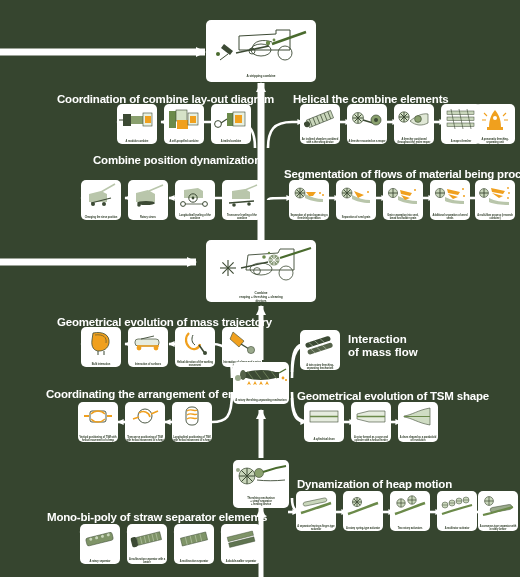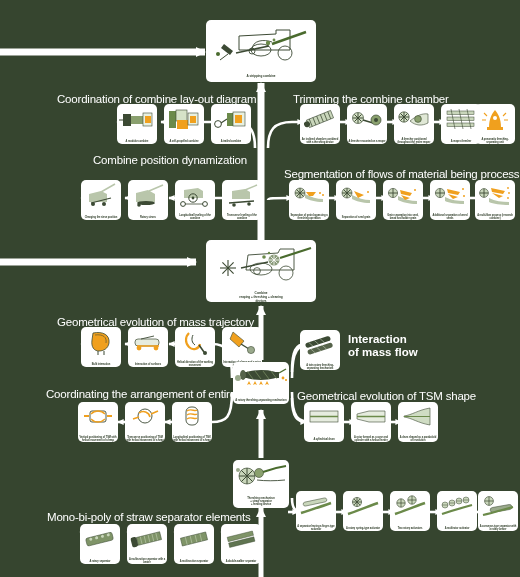--- a/index.html
+++ b/index.html
@@ -10,21 +10,21 @@
     overflow:hidden;
     position:relative;
     color:#ffffff;
   }
   .canvas{position:absolute;left:0;top:0;width:520px;height:577px;}
   svg.arrows{position:absolute;left:0;top:0;width:520px;height:577px;pointer-events:none;}
 
   
   .heading{
     position:absolute;
-    font-weight:normal;
+    font-weight:bold;
     color:#ffffff;
     letter-spacing:-0.2px;
     white-space:nowrap;
     line-height:1.05;
   }
   .h-big{font-size:11.5px;}
 
   
   .card{
     position:absolute;
@@ -197,21 +197,21 @@
         <circle cx="7" cy="20" r="3.4" fill="none" stroke="#3c4a34" stroke-width="1"></circle>
         <path d="M10,19 L16,15" stroke="#3c4a34" stroke-width="1.2"></path>
         <rect x="16" y="9" width="6" height="13" fill="#6b8a4a"></rect>
         <rect x="22" y="8" width="12" height="14" fill="#e8f0e0" stroke="#3c4a34" stroke-width="0.6"></rect>
         <rect x="24" y="11" width="7" height="8" fill="#f0a01e"></rect>
       </svg>
     </div>
     <div class="cap">A trailed combine</div>
   </div>
 
-  <div class="heading h-big" style="left:293px;top:93px;">Trimming the combine chamber</div>
+  <div class="heading h-big" style="left:293px;top:93px;">Helical the combine elements</div>
   <div class="card small" style="left:300px;top:104px;">
     <div class="art">
       <svg viewBox="0 0 40 30" width="40" height="30">
         <g transform="rotate(-22 20 15)">
           <rect x="7" y="11" width="26" height="8" fill="#c9d6bb" stroke="#3c4a34" stroke-width="0.6"></rect>
           <g stroke="#3c4a34" stroke-width="0.7">
             <line x1="10" y1="11" x2="10" y2="19"></line>
               <line x1="14" y1="11" x2="14" y2="19"></line>
             <line x1="18" y1="11" x2="18" y2="19"></line>
               <line x1="22" y1="11" x2="22" y2="19"></line>
@@ -646,20 +646,21 @@
         <circle cx="5" cy="10" r="2" fill="#9aa98c"></circle>
       </svg>
     </div>
     <div class="cap">
       <span>Threshing mechanism</span><br>
       <span>+ straw separator</span><br>
       <span>+ feeding device</span>
     </div>
   </div>
 
+  <div class="heading h-big" style="left:297px;top:478px;">Dynamization of heap motion</div>
   <div class="card small" style="left:296px;top:491px;">
     <div class="art">
       <svg viewBox="0 0 40 30" width="40" height="30">
         <rect x="7" y="9" width="24" height="4" rx="2" transform="rotate(-12 19 11)" fill="#c9d6bb" stroke="#3c4a34" stroke-width="0.5"></rect>
         <path d="M5,22 C14,19 24,16 35,12" stroke="#6b8a4a" stroke-width="2.4" fill="none"></path>
       </svg>
     </div>
     <div class="cap">A separator having a finger-type activator</div>
   </div>
   <div class="card small" style="left:343px;top:491px;">

